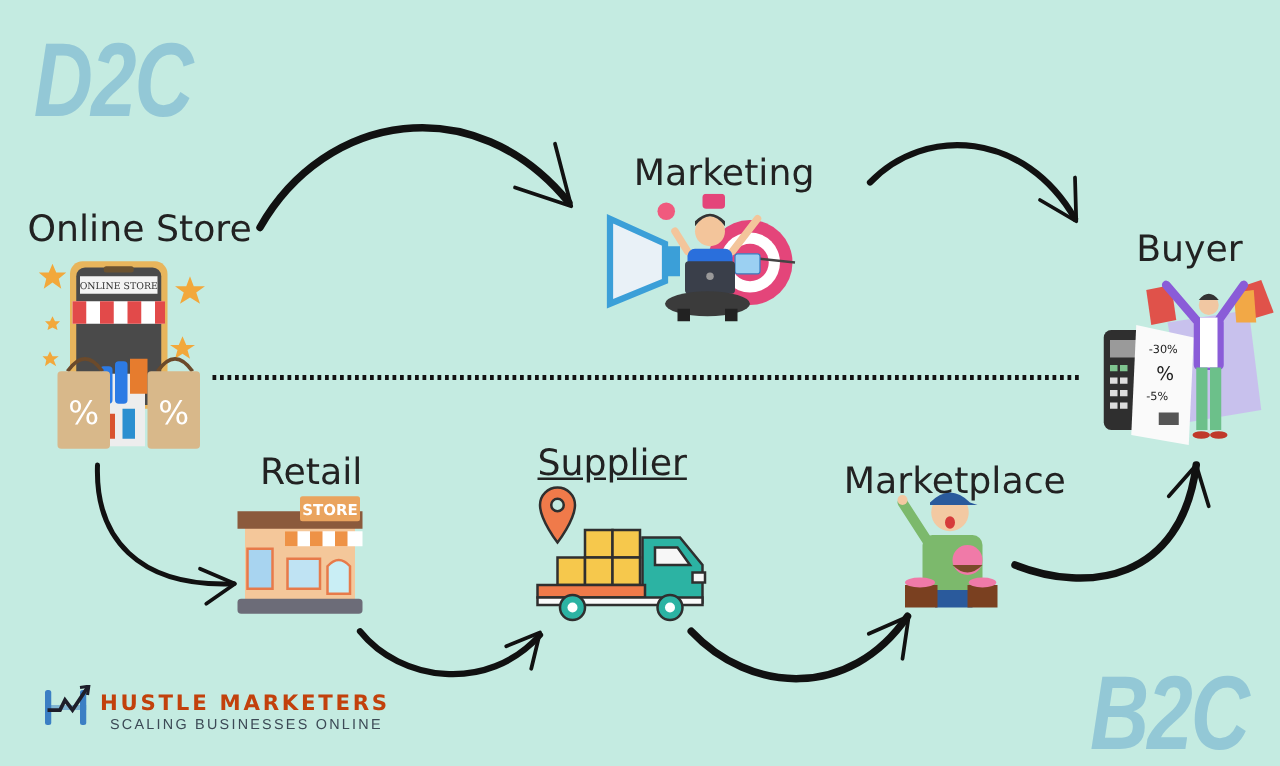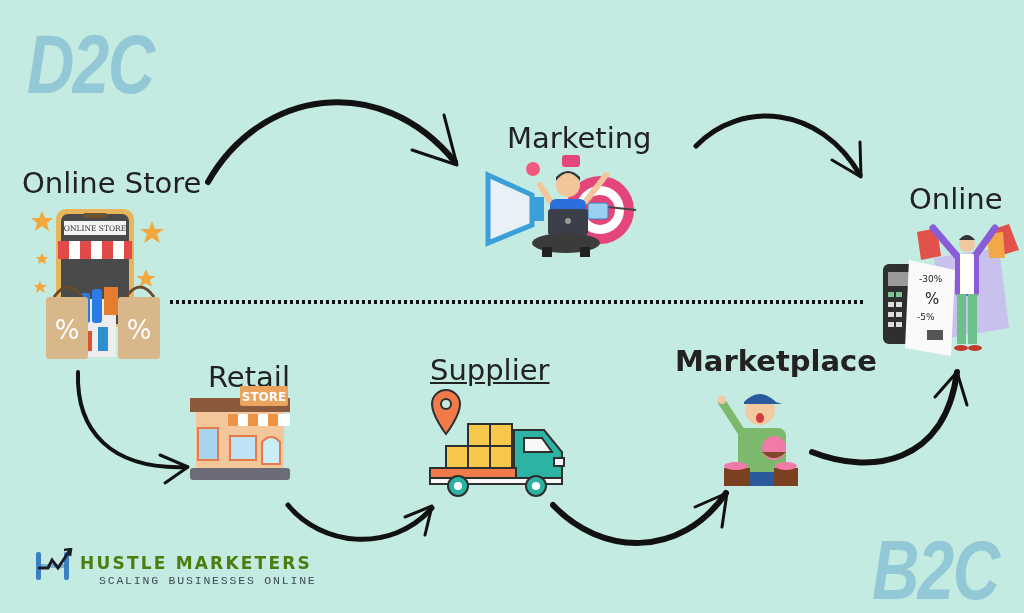--- a/index.html
+++ b/index.html
@@ -1,22 +1,22 @@
 <!DOCTYPE html>
 <html><head>
 <meta charset="utf-8">
 <style>
   html, body { margin:0; padding:0; }
   body { width:1024px; height:613px; overflow:hidden; background:#c4ebe1; position:relative; font-family:"DejaVu Sans", sans-serif; }
   .abs { position:absolute; }
   .big-tag { position:absolute; font-family:"Liberation Sans", sans-serif; font-weight:bold; font-style:italic; color:#93c8d6; font-size:84px; letter-spacing:-2px; line-height:1; transform:scaleX(0.78); transform-origin:left top; }
   .label { position:absolute; font-family:"DejaVu Sans", sans-serif; color:#222; font-size:29px; white-space:nowrap; }
   svg.full { position:absolute; left:0; top:0; }
-  .logo-title { position:absolute; font-family:"DejaVu Sans", sans-serif; font-weight:bold; color:#4d7c0f; font-size:17px; letter-spacing:2.2px; }
-  .logo-sub { position:absolute; font-family:Liberation Mono, monospace; color:#3c4a56; font-size:11.5px; letter-spacing:1.8px;margin-left:11px; }
+  .logo-title { position:absolute; font-family:"DejaVu Sans", sans-serif; font-weight:bold; color:#c2410c; font-size:17px; letter-spacing:2.2px; }
+  .logo-sub { position:absolute; font-family:Liberation Sans, sans-serif; color:#3c4a56; font-size:11.5px; letter-spacing:1.8px; }
 </style>
 </head>
 <body>
 
 <div class="big-tag" style="left:27px; top:22px;">D2C</div>
 <div class="big-tag" style="left:872px; top:528px;">B2C</div>
 
 <svg class="full" width="1024" height="613" viewBox="0 0 1024 613">
   <g fill="none" stroke="#111" stroke-linecap="round" stroke-linejoin="round">
 
@@ -37,24 +37,24 @@
 
     <path d="M812 452 C 870 475, 945 465, 957 372" stroke-width="6"></path>
     <path d="M935 397 L957 372 L967 405" stroke-width="3"></path>
   </g>
 
   <line x1="170" y1="302" x2="866" y2="302" stroke="#111" stroke-width="4" stroke-dasharray="3 3"></line>
 </svg>
 
 <div class="label" style="left:22px; top:166px;">Online Store</div>
 <div class="label" style="left:507px; top:121px;">Marketing</div>
-<div class="label" style="left:909px; top:182px;">Online</div>
+<div class="label" style="left:909px; top:182px;">Buyer</div>
 <div class="label" style="left:208px; top:360px;">Retail</div>
 <div class="label" style="left:430px; top:353px;text-decoration:underline;">Supplier</div>
-<div class="label" style="left:675px; top:344px;font-weight:bold;">Marketplace</div>
+<div class="label" style="left:675px; top:367px;">Marketplace</div>
 
 <div class="abs" style="left:28px; top:205px; width:140px; height:160px;">
   <svg width="140" height="160" viewBox="0 0 140 160">
 
     <g fill="#f2a83b">
       <polygon points="14,6 17,13 25,13 19,18 21,26 14,21 7,26 9,18 3,13 11,13"></polygon>
       <polygon points="124,16 127,24 136,24 129,29 132,38 124,33 116,38 119,29 112,24 121,24"></polygon>
       <polygon points="14,48 16,52 20,52 17,55 18,59 14,57 10,59 11,55 8,52 12,52"></polygon>
       <polygon points="12,76 14,80 19,80 15,83 17,88 12,85 8,88 9,83 6,80 10,80"></polygon>
       <polygon points="118,64 121,71 128,71 122,75 124,82 118,78 112,82 114,75 108,71 115,71"></polygon>
@@ -154,21 +154,21 @@
     <path d="M80 22 q 8 -10 16 0 z" fill="#333"></path>
     <rect x="76" y="36" width="24" height="42" rx="4" fill="#8a5cd8"></rect>
     <rect x="81" y="36" width="14" height="40" fill="#fff"></rect>
     <rect x="78" y="76" width="9" height="50" fill="#6cc08a"></rect>
     <rect x="89" y="76" width="9" height="50" fill="#6cc08a"></rect>
     <ellipse cx="82" cy="130" rx="7" ry="3" fill="#c0392b"></ellipse>
     <ellipse cx="96" cy="130" rx="7" ry="3" fill="#c0392b"></ellipse>
   </svg>
 </div>
 
-<div class="abs" style="left:188px; top:384px; width:104px; height:100px;">
+<div class="abs" style="left:188px; top:395px; width:104px; height:100px;">
   <svg width="104" height="100" viewBox="0 0 104 100">
     <rect x="8" y="24" width="88" height="66" fill="#f4c79a"></rect>
     <rect x="2" y="14" width="100" height="14" fill="#8b5a3c"></rect>
     <rect x="52" y="2" width="48" height="20" rx="2" fill="#eaa45e"></rect>
     <text x="76" y="17" text-anchor="middle" font-family="DejaVu Sans, sans-serif" font-weight="bold" font-size="12" fill="#fff">STORE</text>
     <g>
       <rect x="40" y="30" width="62" height="12" fill="#fff"></rect>
       <rect x="40" y="30" width="10" height="12" fill="#ee9246"></rect>
       <rect x="60" y="30" width="10" height="12" fill="#ee9246"></rect>
       <rect x="80" y="30" width="10" height="12" fill="#ee9246"></rect>

